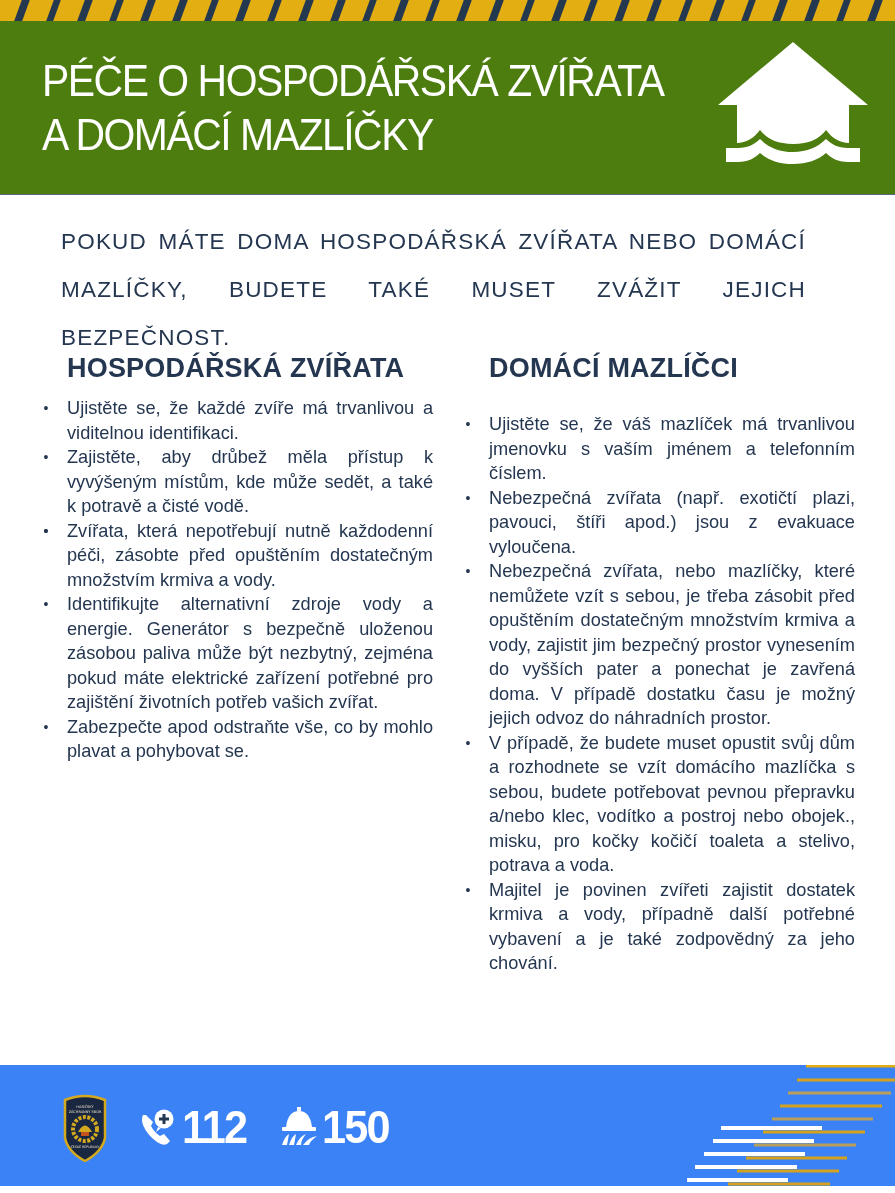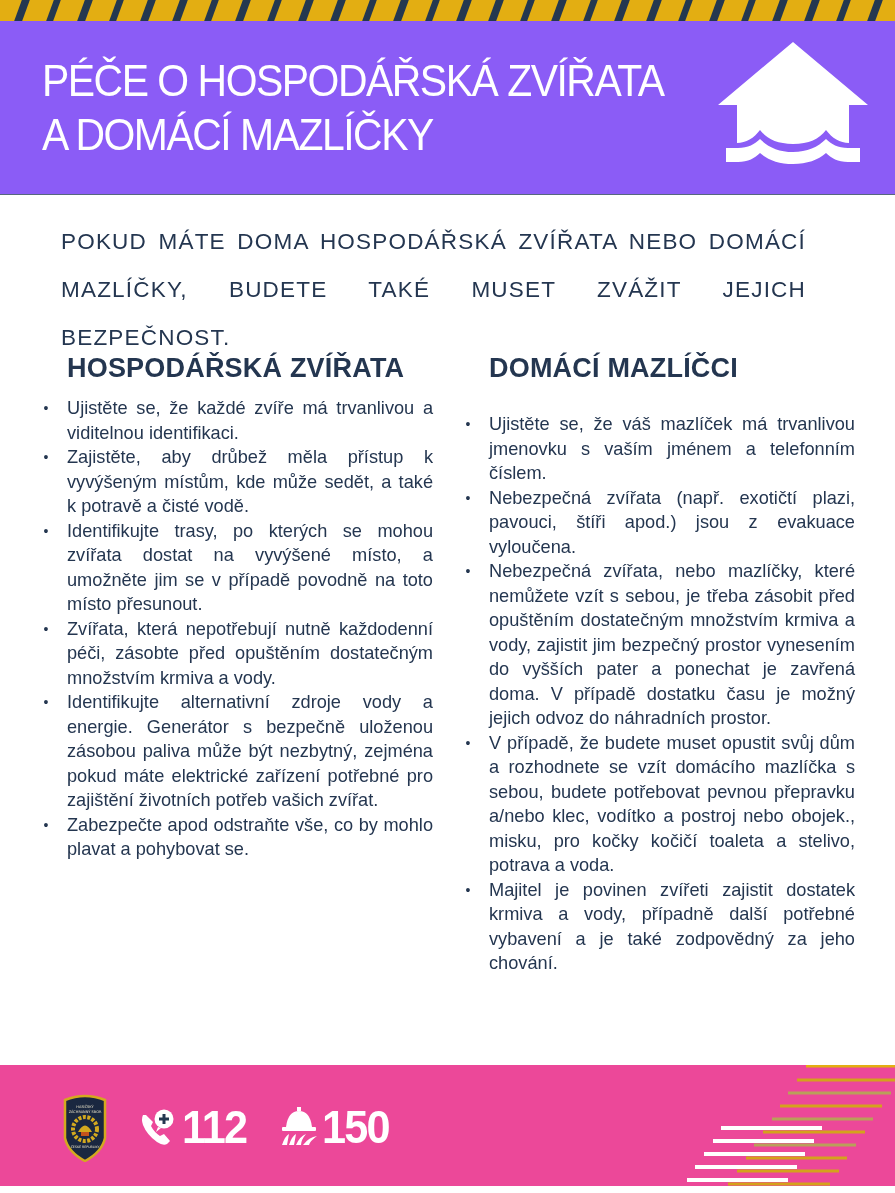--- a/index.html
+++ b/index.html
@@ -1,36 +1,36 @@
 <!DOCTYPE html>
 <html><head>
 <meta charset="utf-8">
 <style>
   * { box-sizing: border-box; margin: 0; padding: 0; }
   html, body { width: 895px; height: 1193px; overflow: hidden; background: #ffffff; }
   body { position: relative; font-family: "Liberation Sans", sans-serif; color: #243650; }
 
-  .header { position: absolute; left: 0; top: 0; width: 895px; height: 195px; background: #8b5cf6; border-bottom: 1px solid #56677e; }
+  .header { position: absolute; left: 0; top: 0; width: 895px; height: 195px; background: #4d7c0f; border-bottom: 1px solid #56677e; }
   .hazard { position: absolute; left: 0; top: 0; width: 895px; height: 21px; overflow: hidden; background: #243850; }
   .hazard .stripe { position: absolute; top: 0; width: 24px; height: 21px; background: #e3ae12; transform: skewX(-20deg); }
   .title { position: absolute; left: 42px; top: 54px; width: 680px; color: #ffffff; font-size: 44px; line-height: 54px; letter-spacing: -1.6px; font-weight: normal; transform: scaleX(0.93); transform-origin: left top; white-space: nowrap; }
   .house-icon { position: absolute; left: 718px; top: 42px; width: 150px; height: 135px; }
 
   .intro { position: absolute; left: 61px; top: 218px; width: 745px; font-size: 22.5px; line-height: 48px; letter-spacing: 1.2px; text-align: justify; color: #243650; }
 
   .col { position: absolute; top: 350px; width: 393px; }
   .col.left { left: 40px; }
   .col.right { left: 462px; }
   .col h2 { font-size: 27px; font-weight: bold; letter-spacing: 0.2px; margin-left: 27px; line-height: 36px; margin-bottom: 10px; white-space: nowrap; color: #243650; }
   .col.right h2 { margin-bottom: 26px; }
   .col ul { list-style: none; }
   .col li { position: relative; padding-left: 27px; font-size: 18.2px; line-height: 24.5px; text-align: justify; color: #243650; }
   .col li .bullet { position: absolute; left: 0; top: 0; width: 12px; text-align: center; font-size: 14px; }
 
-  .footer { position: absolute; left: 0; top: 1065px; width: 895px; height: 121px; background: #ec4899; overflow: hidden; }
+  .footer { position: absolute; left: 0; top: 1065px; width: 895px; height: 121px; background: #3b82f6; overflow: hidden; }
   .emblem { position: absolute; left: 62px; top: 29px; width: 46px; height: 68px; }
   .phone-icon { position: absolute; left: 139px; top: 42px; width: 38px; height: 40px; }
   .num { position: absolute; top: 32px; color: #ffffff; font-weight: bold; font-size: 47px; letter-spacing: -2px; line-height: 60px; transform: scaleX(0.92); transform-origin: left top; }
   .num.n112 { left: 182px; }
   .num.n150 { left: 322px; }
   .fire-icon { position: absolute; left: 279px; top: 40px; width: 40px; height: 42px; }
   .speed-lines { position: absolute; left: 0; top: 0; width: 895px; height: 128px; }
 </style>
 </head>
 <body>
@@ -77,21 +77,21 @@
   </svg>
 </div>
 
 <p class="intro">POKUD MÁTE DOMA HOSPODÁŘSKÁ ZVÍŘATA NEBO DOMÁCÍ MAZLÍČKY, BUDETE TAKÉ MUSET ZVÁŽIT JEJICH BEZPEČNOST.</p>
 
 <section class="col left">
   <h2>HOSPODÁŘSKÁ ZVÍŘATA</h2>
   <ul>
     <li><span class="bullet">•</span><span>Ujistěte se, že každé zvíře má trvanlivou a viditelnou identifikaci.</span></li>
     <li><span class="bullet">•</span><span>Zajistěte, aby drůbež měla přístup k vyvýšeným místům, kde může sedět, a také k potravě a čisté vodě.</span></li>
-    <li><span class="bullet">•</span><span>Identifikujte trasy, po kterých se mohou zvířata dostat na vyvýšené místo, a umožněte jim se v případě povodně na toto místo přesunout.</span></li>
+    <li><span class="bullet">•</span></li>
     <li><span class="bullet">•</span><span>Zvířata, která nepotřebují nutně každodenní péči, zásobte před opuštěním dostatečným množstvím krmiva a vody.</span></li>
     <li><span class="bullet">•</span><span>Identifikujte alternativní zdroje vody a energie. Generátor s bezpečně uloženou zásobou paliva může být nezbytný, zejména pokud máte elektrické zařízení potřebné pro zajištění životních potřeb vašich zvířat.</span></li>
     <li><span class="bullet">•</span><span>Zabezpečte apod odstraňte vše, co by mohlo plavat a pohybovat se.</span></li>
   </ul>
 </section>
 
 <section class="col right">
   <h2>DOMÁCÍ MAZLÍČCI</h2>
   <ul>
     <li><span class="bullet">•</span><span>Ujistěte se, že váš mazlíček má trvanlivou jmenovku s vaším jménem a telefonním číslem.</span></li>

